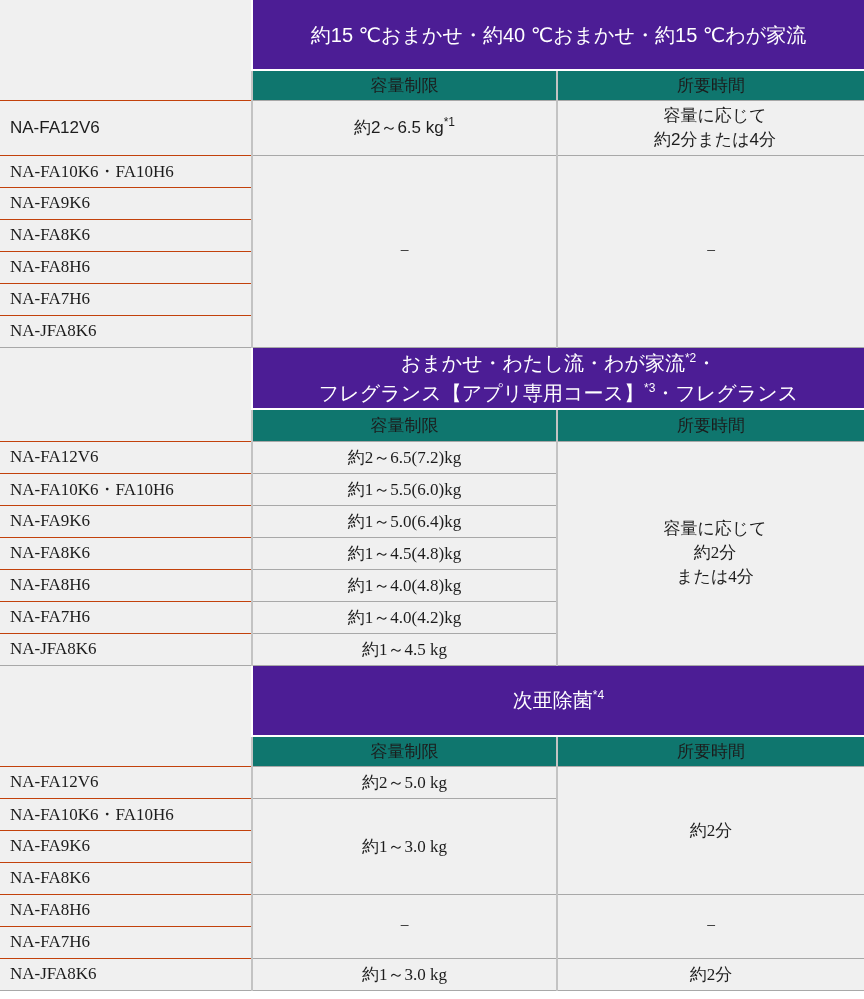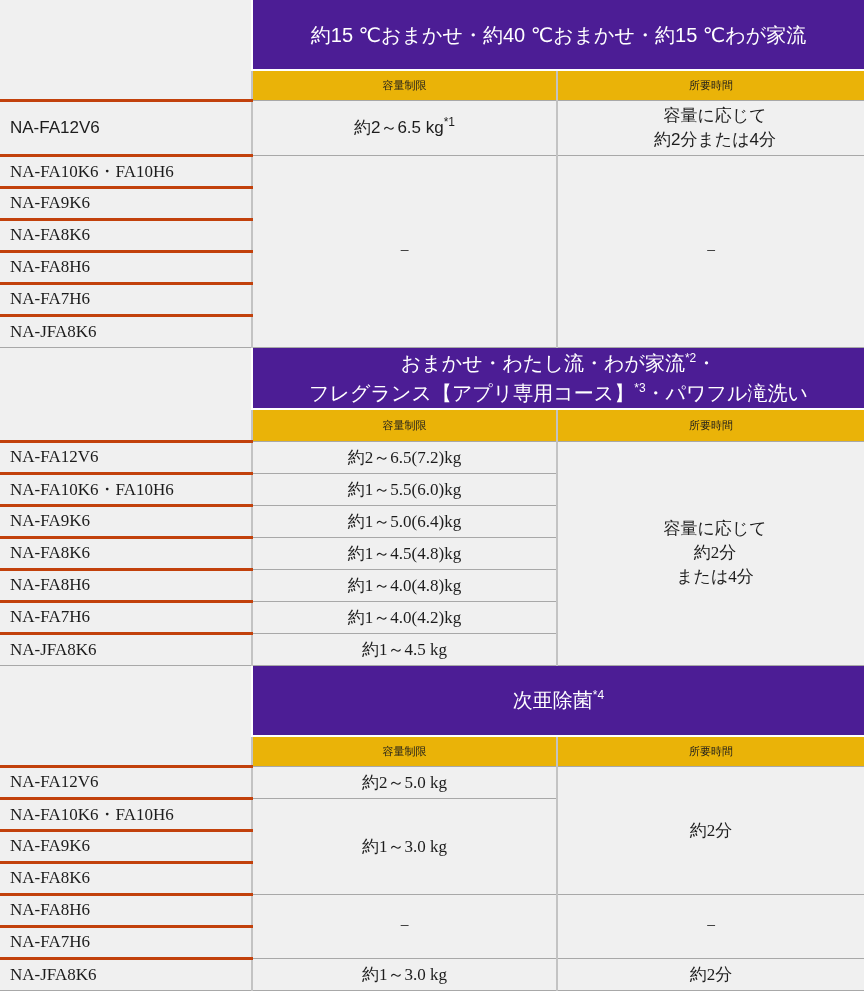--- a/index.html
+++ b/index.html
@@ -13,35 +13,35 @@
   td{
     font-size:17px;
     vertical-align:middle;
     padding:0;
   }
   
   td.model{
     text-align:left;
     padding-left:10px;
     background:#f0f0f0;
-    border-top:3px solid #c2410c;
+    border-top:1px solid #c2410c;
   }
   
   td.val{
     text-align:center;
     background:#f0f0f0;
     border-top:1px solid #a8a8a8;
     border-left:2px solid #c3c3c3;
   }
   
   td.sub{
     text-align:center;
-    background:#eab308;
+    background:#0f766e;
     border-left:2px solid #c3c3c3;
-    font-size:11px;
+    font-size:17px;
   }
   
   td.dark{
     background:#4c1d95;
     color:#ffffff;
     text-align:center;
     font-size:20px;
     line-height:30px;
     border-left:2px solid #ffffff;
     border-bottom:2px solid #ffffff;
@@ -117,21 +117,21 @@
         <td class="model">NA-FA7H6</td>
       </tr>
   <tr class="r">
         <td class="model">NA-JFA8K6</td>
       </tr>
 
   <tr class="h2">
     <td class="blank" rowspan="2"></td>
     <td class="dark" colspan="2">
       <div><span>おまかせ・わたし流・わが家流</span><sup>*2</sup><span>・</span></div>
-      <div><span>フレグランス【アプリ専用コース】</span><sup>*3</sup><span>・パワフル滝洗い</span></div>
+      <div><span>フレグランス【アプリ専用コース】</span><sup>*3</sup><span>・フレグランス</span></div>
     </td>
   </tr>
   <tr class="rsub2">
     <td class="sub">容量制限</td>
     <td class="sub">所要時間</td>
   </tr>
   <tr class="r">
     <td class="model">NA-FA12V6</td>
     <td class="val">約2～6.5(7.2)kg</td>
     <td class="val" rowspan="7">

